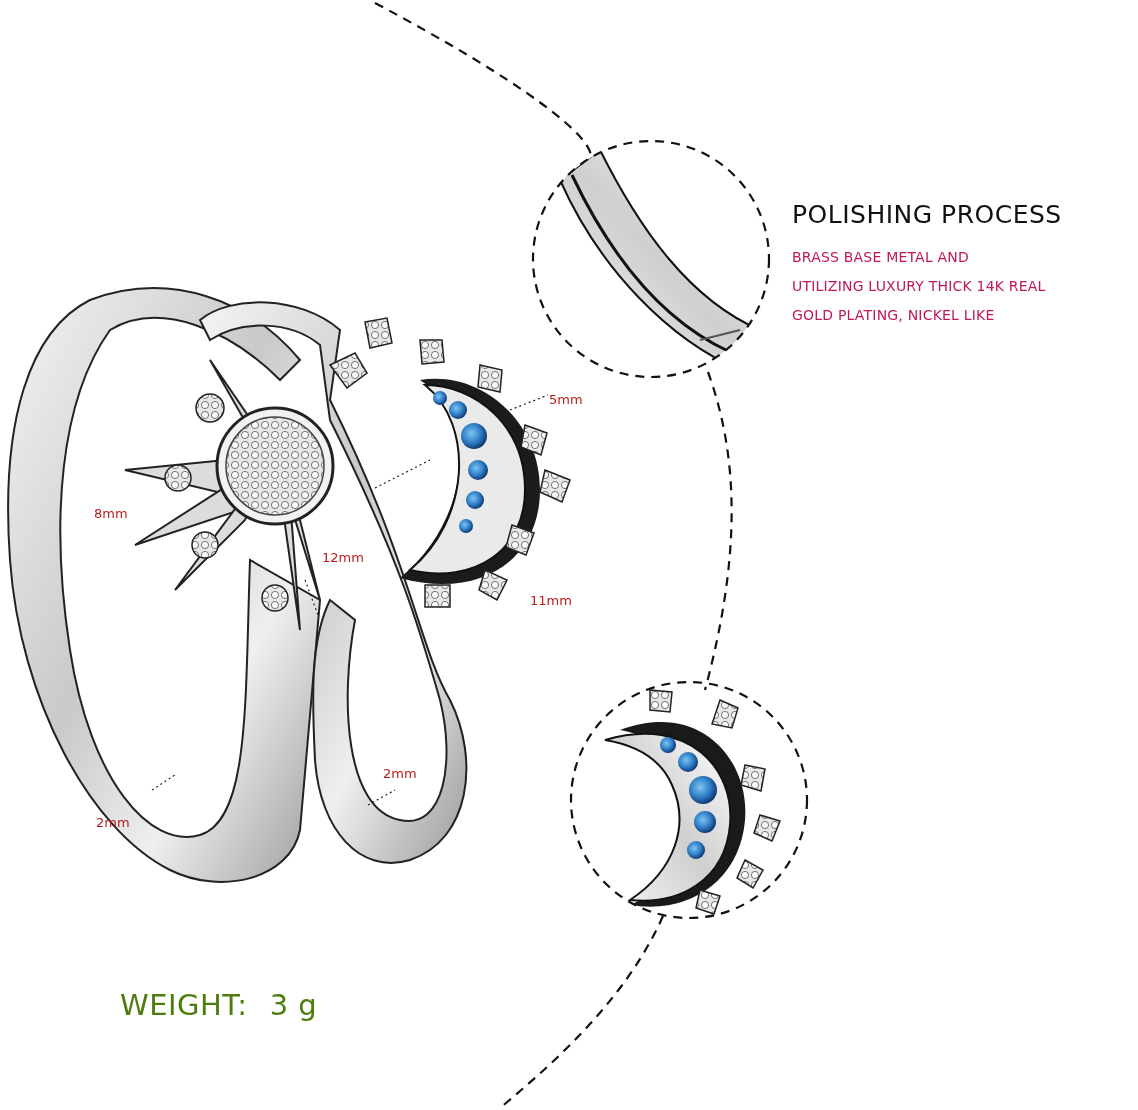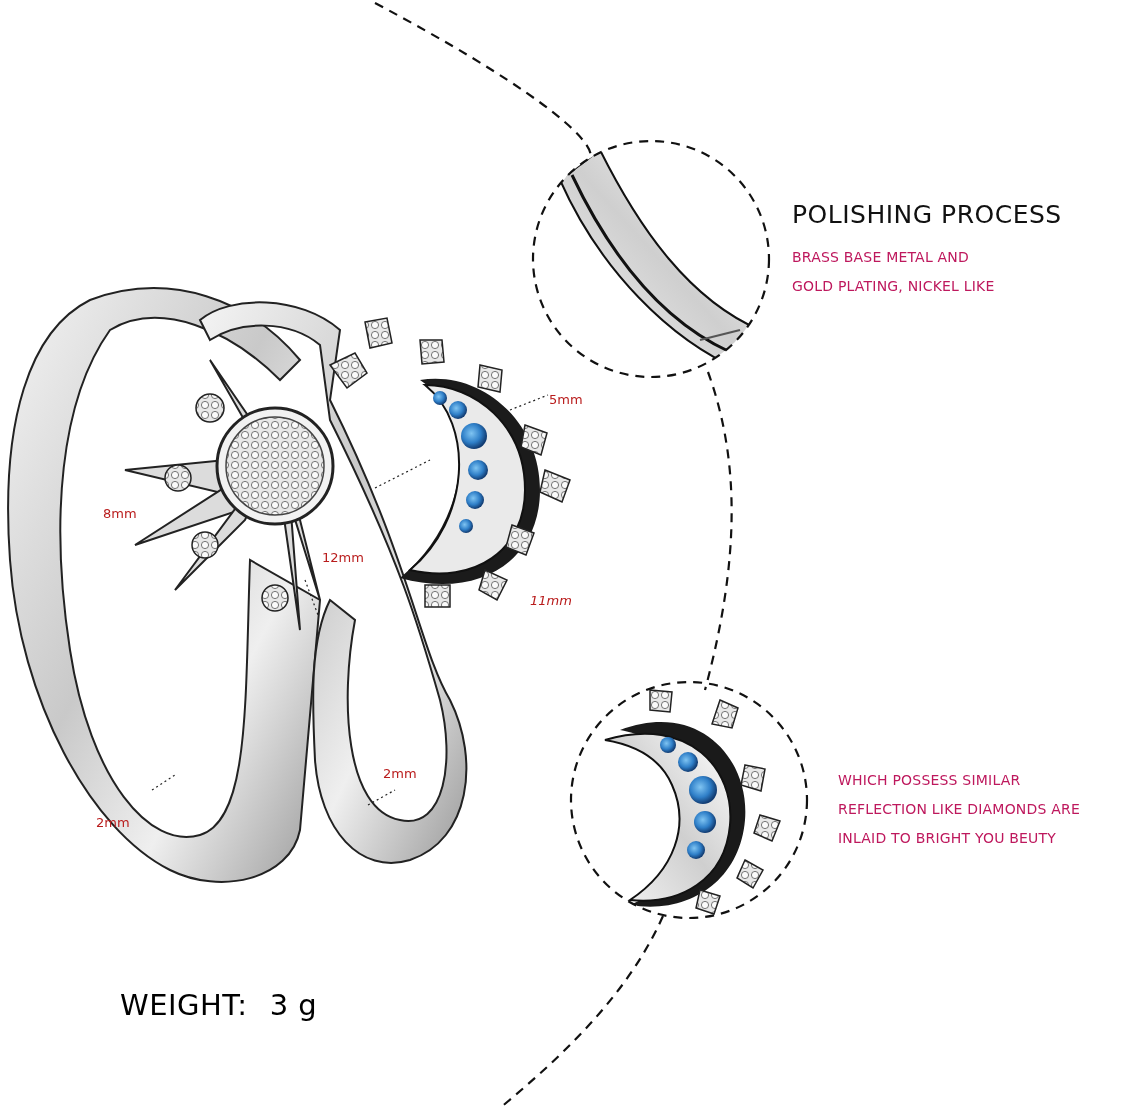--- a/index.html
+++ b/index.html
@@ -3,21 +3,21 @@
 <meta charset="utf-8">
 <style>
   html, body { margin: 0; padding: 0; background: #ffffff; }
   body { width: 1138px; height: 1110px; position: relative; overflow: hidden;
          font-family: "DejaVu Sans", sans-serif; color: #111; }
   .abs { position: absolute; }
   svg.full { position: absolute; left: 0; top: 0; }
   .feature-title { font-size: 25px; letter-spacing: 0.5px; color: #111; font-weight: 500; white-space: nowrap; }
   .feature-desc { font-size: 14px; line-height: 29px; color: #be185d; white-space: nowrap; letter-spacing: 0.2px; }
   .dim { font-size: 13px; color: #b91c1c; white-space: nowrap; }
-  .weight { font-size: 29px; color: #000000; white-space: nowrap; letter-spacing: 0.5px; }
+  .weight { font-size: 29px; color: #4d7c0f; white-space: nowrap; letter-spacing: 0.5px; }
   .weight .val { margin-left: 22px; }
 </style>
 </head>
 <body>
 
 <svg class="full" width="1138" height="1110" viewBox="0 0 1138 1110">
   <defs>
     <linearGradient id="metal" x1="0" y1="0" x2="1" y2="1">
       <stop offset="0" stop-color="#f4f4f4"></stop>
       <stop offset="0.45" stop-color="#c9c9c9"></stop>
@@ -132,38 +132,34 @@
 
   <g stroke="#222" stroke-width="1.2" stroke-dasharray="2 3" fill="none">
     <path d="M375 488 L430 460"></path>
     <path d="M510 410 L548 395"></path>
     <path d="M305 580 L318 615"></path>
     <path d="M152 790 L175 775"></path>
     <path d="M368 805 L395 790"></path>
   </g>
 </svg>
 
-<div class="abs dim" style="left:103px; top:506px;">8mm</div>
+<div class="abs dim" style="left:94px; top:506px;">8mm</div>
 <div class="abs dim" style="left:322px; top:550px;">12mm</div>
 <div class="abs dim" style="left:96px; top:815px;">2mm</div>
 <div class="abs dim" style="left:549px; top:392px;">5mm</div>
-<div class="abs dim" style="left:530px; top:593px;font-style:italic;">11mm</div>
+<div class="abs dim" style="left:530px; top:593px;">11mm</div>
 <div class="abs dim" style="left:383px; top:766px;">2mm</div>
 
 <div class="abs" style="left:792px; top:200px;">
   <div class="feature-title">POLISHING PROCESS</div>
   <div style="margin-top:14px;">
     <div class="feature-desc">BRASS BASE METAL AND</div>
+    <div class="feature-desc">UTILIZING LUXURY THICK 14K REAL</div>
     <div class="feature-desc">GOLD PLATING, NICKEL LIKE</div>
   </div>
 </div>
 
 <div class="abs" style="left:838px; top:752px;">
-  <div style="margin-top:14px;">
-    <div class="feature-desc">WHICH POSSESS SIMILAR</div>
-    <div class="feature-desc">REFLECTION LIKE DIAMONDS ARE</div>
-    <div class="feature-desc">INLAID TO BRIGHT YOU BEUTY</div>
-  </div>
 </div>
 
 <div class="abs weight" style="left:120px; top:988px;">
   <span>WEIGHT:</span><span class="val">3 g</span>
 </div>
 
 </body></html>

